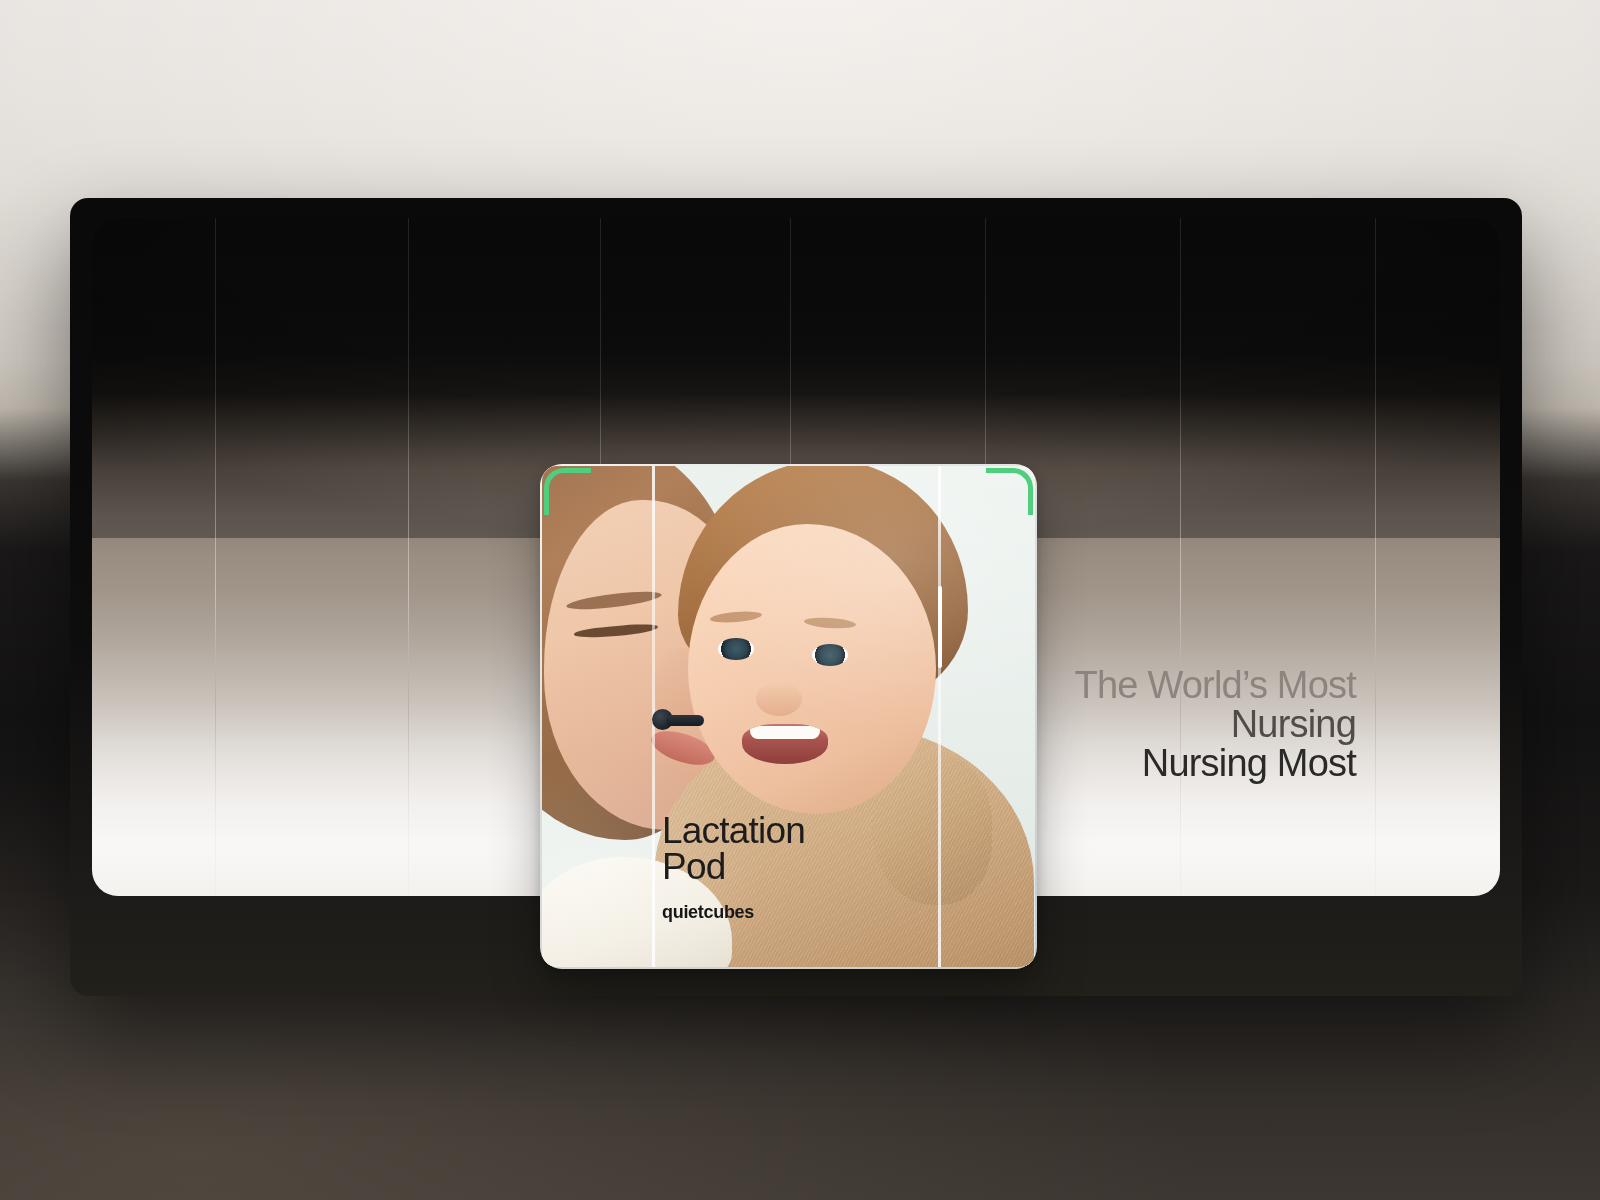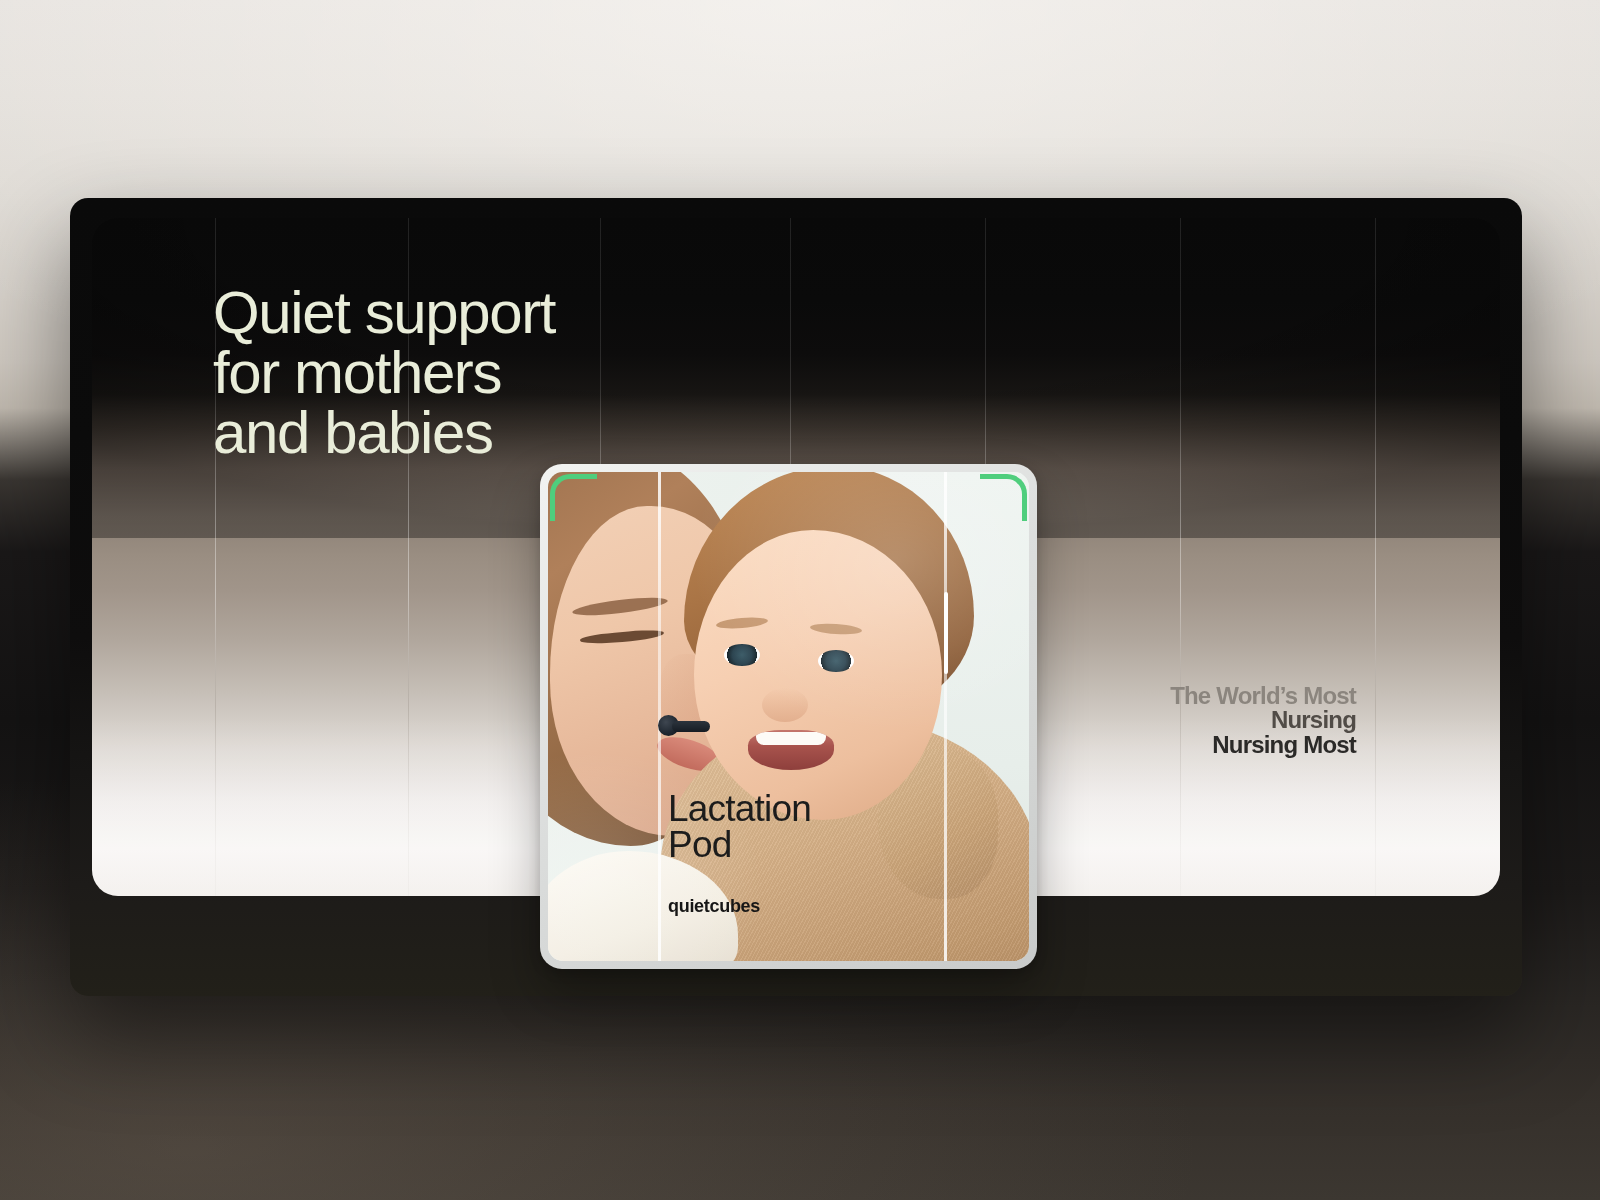--- a/index.html
+++ b/index.html
@@ -139,41 +139,41 @@
     font-weight: 500;
     letter-spacing: -1.4px;
     color: #e9edd9;
     white-space: pre-line;
   }
 
   
   #tagline {
     position: absolute;
     right: 244px;
-    top: 684px;
+    top: 666px;
     text-align: right;
-    font-size: 24px;
+    font-size: 38px;
     line-height: 1.02;
-    font-weight: 700;
+    font-weight: 400;
     letter-spacing: -0.8px;
   }
   #tagline .l1 { color: #8b857e; display: block; }
   #tagline .l2 { color: #514c47; display: block; }
   #tagline .l3 { color: #2b2a28; display: block; }
 
   
   #card {
     position: absolute;
     left: 540px;
     top: 464px;
     width: 497px;
     height: 505px;
     border-radius: 22px;
     background: linear-gradient(150deg, #f2f3f1 0%, #dcdedd 45%, #c9cbca 100%);
-    padding: 8px;
+    padding: 2px;
     box-sizing: border-box;
     box-shadow:
       0 26px 50px rgba(0,0,0,0.30),
       0 4px 12px rgba(0,0,0,0.18);
   }
   #card-inner {
     position: relative;
     width: 100%;
     height: 100%;
     border-radius: 15px;
@@ -404,21 +404,21 @@
   }
   #product-name {
     font-size: 37px;
     line-height: 0.99;
     font-weight: 400;
     letter-spacing: -0.8px;
     color: #1c1c1c;
     white-space: pre-line;
   }
   #brand-name {
-    margin-top: 32px;
+    margin-top: 16px;
     font-size: 18px;
     font-weight: 700;
     letter-spacing: -0.3px;
     color: #161616;
   }
 </style>
 </head>
 <body>
 
 <div id="stage">
@@ -437,23 +437,20 @@
           <div class="gridline" style="left: 893px;"></div>
           <div class="gridline" style="left: 1088px;"></div>
           <div class="gridline" style="left: 1283px;"></div>
         </div>
 
       <div class="botglow"></div>
     </div>
 
   </div>
 
-  <h1 id="headline" style="color: rgb(233, 237, 217);">Quiet support
-for mothers
-and babies</h1>
 
   <div id="tagline">
     <span class="l1" style="color: rgb(139, 133, 126);">The World’s Most</span>
     <span class="l2" style="color: rgb(81, 76, 71);">Nursing</span>
     <span class="l3" style="color: rgb(43, 42, 40);">Nursing Most</span>
   </div>
 
   <div id="card">
     <div id="card-inner">
 

